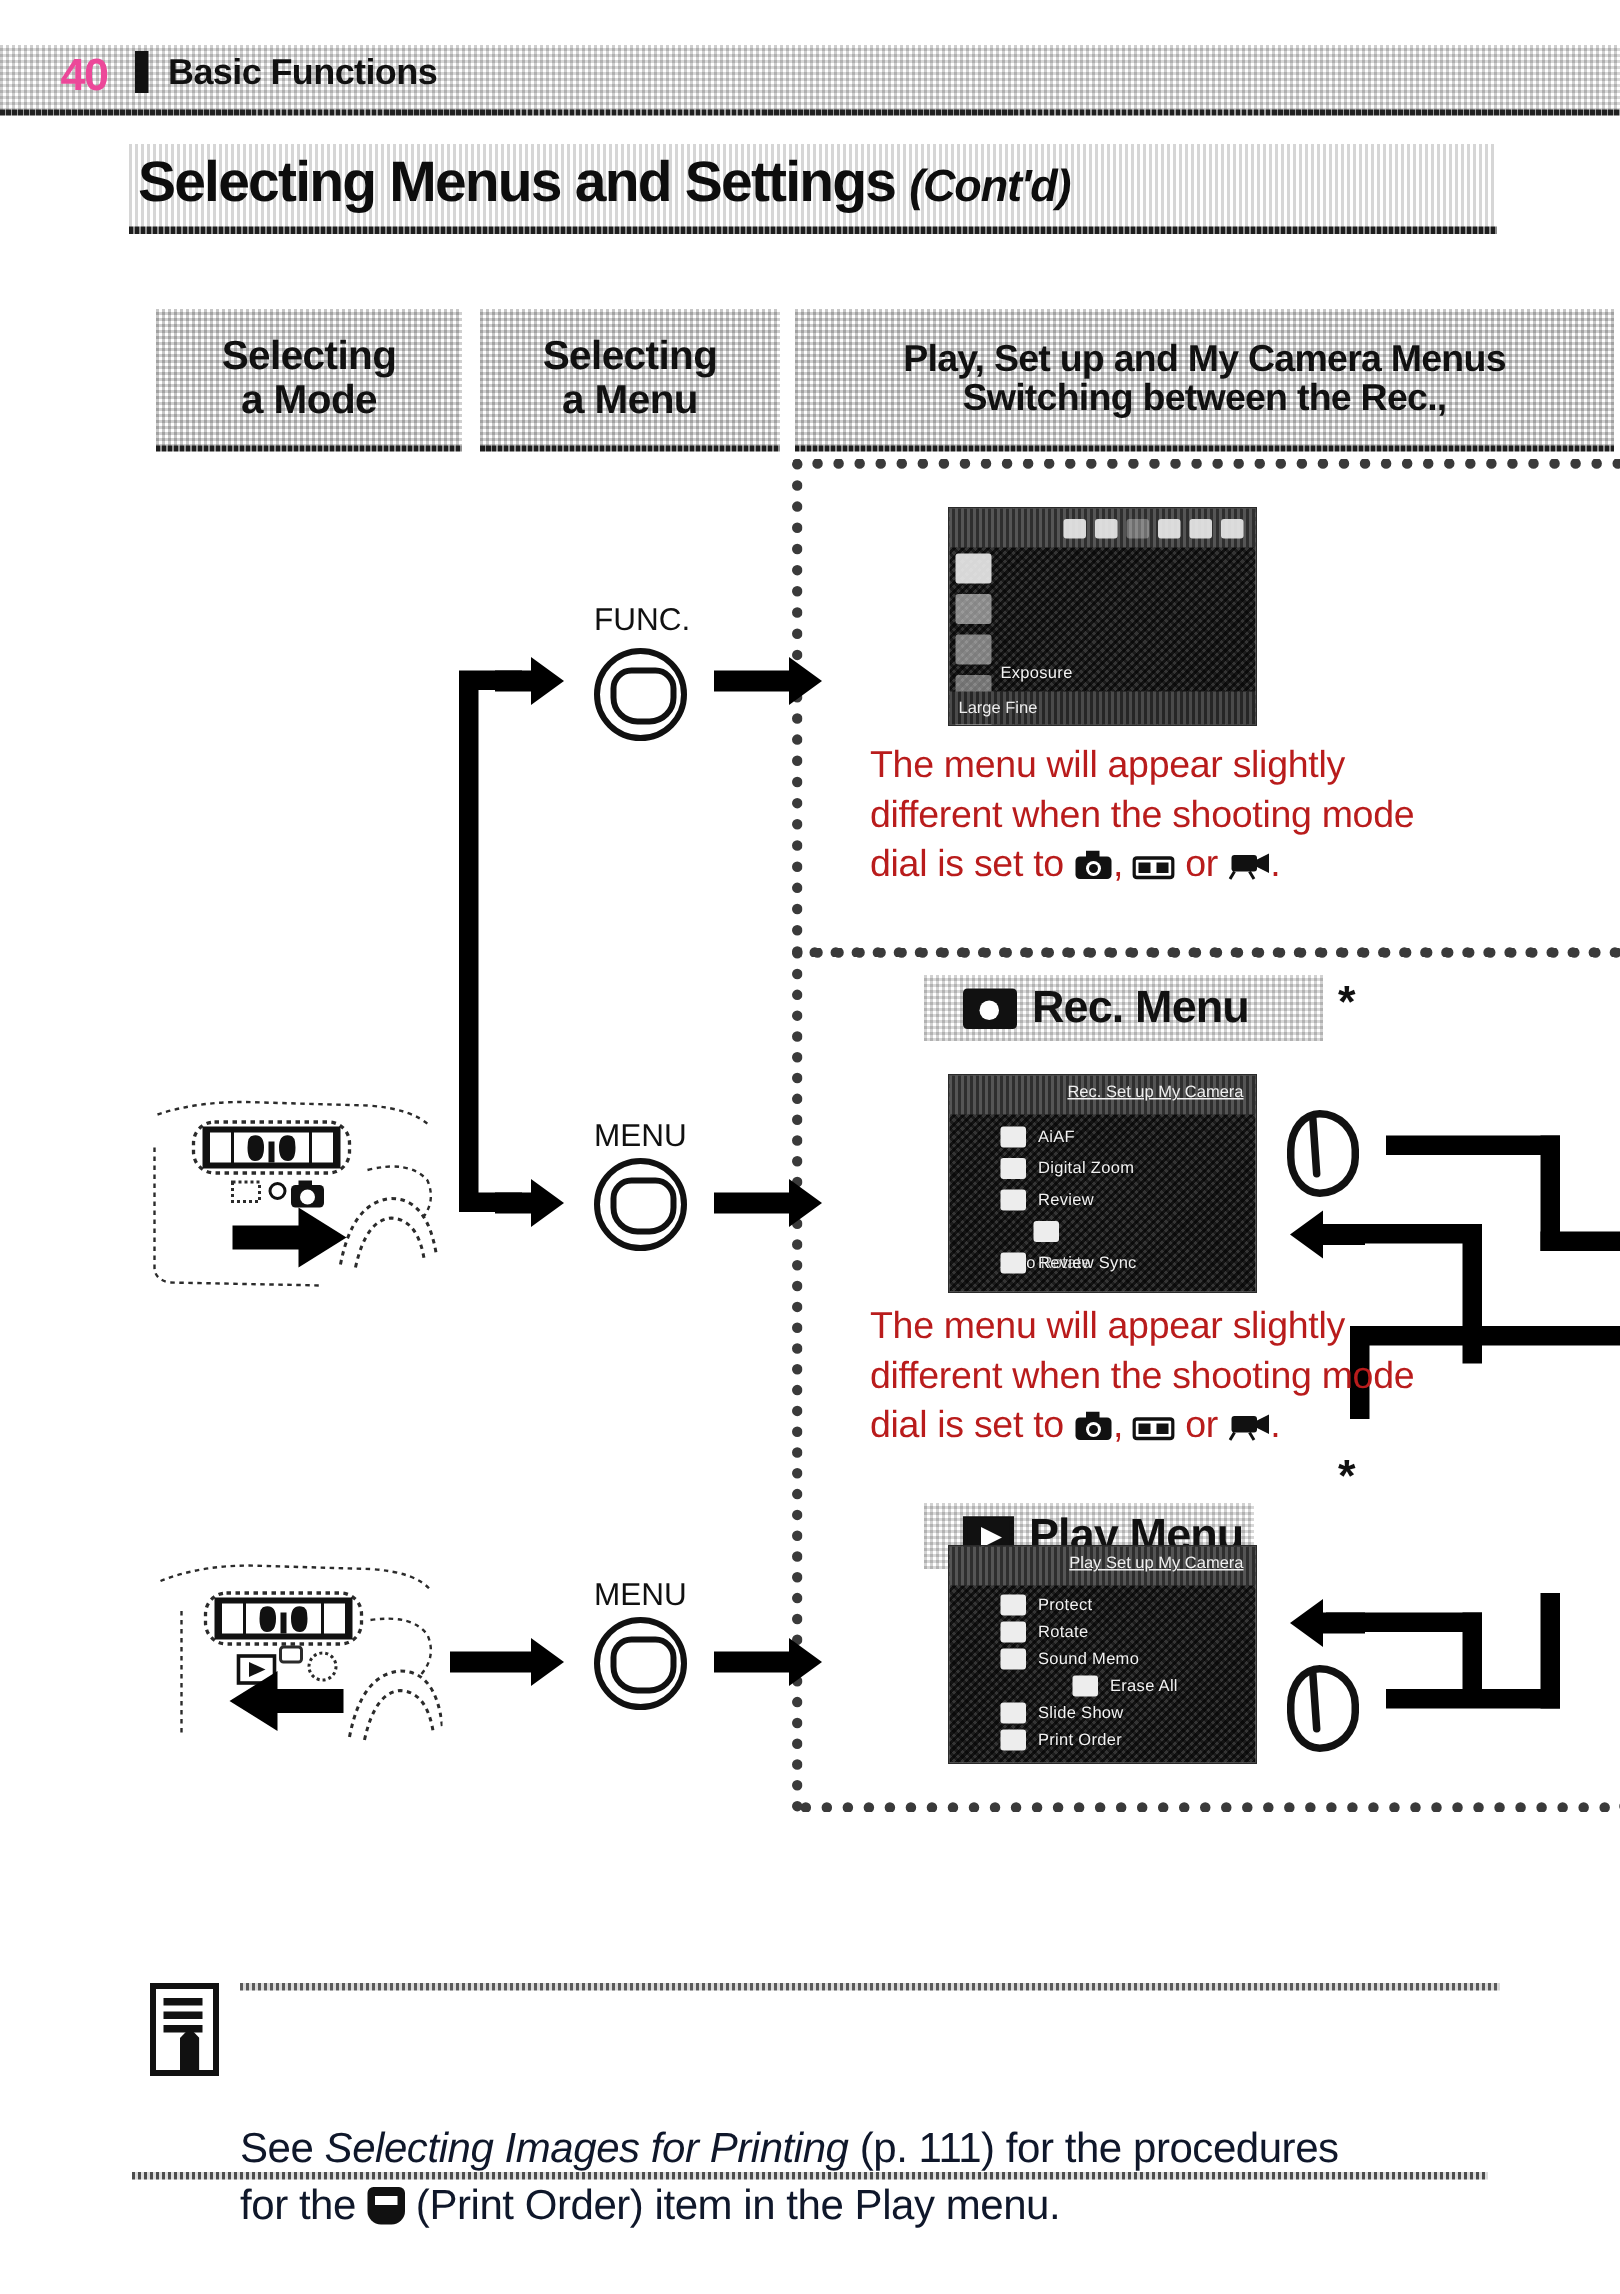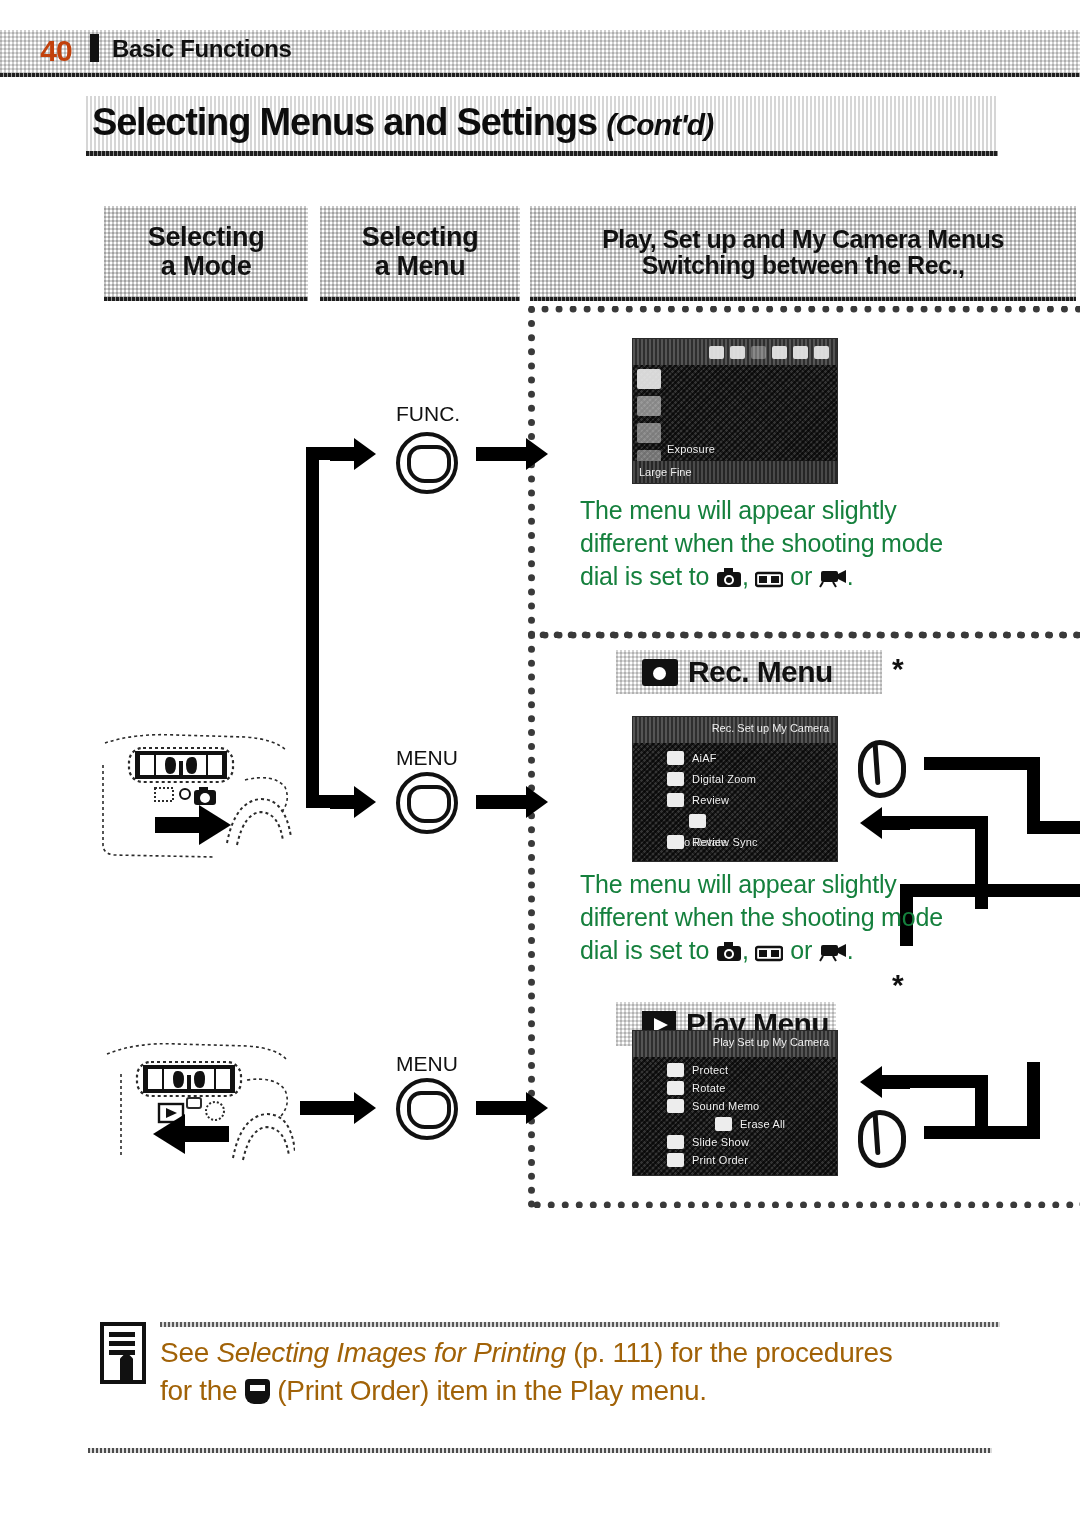--- a/index.html
+++ b/index.html
@@ -19,21 +19,21 @@
       repeating-linear-gradient(0deg,#d8d8d8 0 2px,#ffffff 2px 4px);
     background-blend-mode:multiply;
   }
   .header-band::after{
     content:"";position:absolute;left:0;bottom:-3px;width:1080px;height:4px;
     background:repeating-linear-gradient(90deg,#202020 0 3px,#9a9a9a 3px 4px);
   }
   .page-num{
     position:absolute;left:28px;top:32px;width:56px;height:38px;
     font-size:30px;font-weight:bold;letter-spacing:-1px;
-    color:#c2410c;line-height:38px;text-align:center;
+    color:#ec4899;line-height:38px;text-align:center;
   }
   .head-tick{
     position:absolute;left:90px;top:34px;width:9px;height:28px;background:#111;
   }
   .head-title{
     position:absolute;left:112px;top:34px;height:30px;line-height:30px;
     font-size:24px;font-weight:bold;color:#111;letter-spacing:-0.4px;
   }
 
   
@@ -158,35 +158,35 @@
   }
   .lcd .lcol i{display:block;width:24px;height:20px;background:#ededed;border-radius:2px;opacity:.9;}
   .lcd .menurow{
     position:absolute;left:34px;display:flex;align-items:center;gap:8px;
     color:#f2f2f2;font-size:11px;letter-spacing:.2px;white-space:nowrap;
     font-family:"Liberation Sans", sans-serif;
   }
   .lcd .menurow .chip{width:17px;height:14px;background:#ededed;border-radius:2px;flex:none;}
   .lcd .menurow .txt{text-shadow:0 0 2px #000;}
   .lcd .title-r{
-    position:absolute;right:8px;top:5px;color:#f0f0f0;font-size:11px;
+    position:absolute;right:8px;top:5px;color:#f0f0f0;font-size:11px;text-decoration:underline;
   }
   .lcd .bottombar{
     position:absolute;left:0;bottom:0;width:100%;height:22px;
     background:repeating-linear-gradient(90deg,#4a4a4a 0 2px,#262626 2px 4px);
     color:#eee;font-size:11px;display:flex;align-items:center;padding-left:6px;
     box-sizing:border-box;
   }
   #lcd-func{left:632px;top:338px;width:204px;height:144px;}
   #lcd-rec{left:632px;top:716px;width:204px;height:144px;}
   #lcd-play{left:632px;top:1030px;width:204px;height:144px;}
 
   
   .para{
-    position:absolute;font-size:25px;line-height:33px;color:#15803d;
+    position:absolute;font-size:25px;line-height:33px;color:#b91c1c;
     letter-spacing:-0.2px;width:400px;
   }
   #para1{left:580px;top:494px;}
   #para2{left:580px;top:868px;}
   .para .gl{display:inline-block;vertical-align:-3px;}
 
   
   .menubar{
     position:absolute;height:44px;
     background:repeating-linear-gradient(90deg,#d2d2d2 0 2px,#fff 2px 4px),
@@ -219,22 +219,22 @@
     position:absolute;left:100px;top:1322px;width:46px;height:62px;
     border:4px solid #111;background:#fff;box-sizing:border-box;
   }
   .note-icon i{position:absolute;left:5px;width:26px;height:5px;background:#111;}
   .note-icon .l1{top:6px;} .note-icon .l2{top:15px;} .note-icon .l3{top:24px;}
   .note-icon .pen{
     position:absolute;left:16px;top:26px;width:13px;height:30px;background:#111;
     clip-path:polygon(50% 0,100% 22%,100% 100%,0 100%,0 22%);
   }
   .note-text{
-    position:absolute;left:160px;top:1334px;width:860px;
-    font-size:28px;line-height:38px;color:#a16207;letter-spacing:-0.3px;
+    position:absolute;left:160px;top:1413px;width:860px;
+    font-size:28px;line-height:38px;color:#0f172a;letter-spacing:-0.3px;
   }
   .note-text em{font-style:italic;}
   .ic-print{
     display:inline-block;width:25px;height:25px;background:#111;border-radius:4px 4px 9px 9px;
     vertical-align:-4px;position:relative;
   }
   .ic-print::after{content:"";position:absolute;left:5px;top:6px;width:15px;height:6px;background:#fff;}
 
   .bottom-rule{
     position:absolute;left:88px;top:1448px;width:904px;height:5px;

